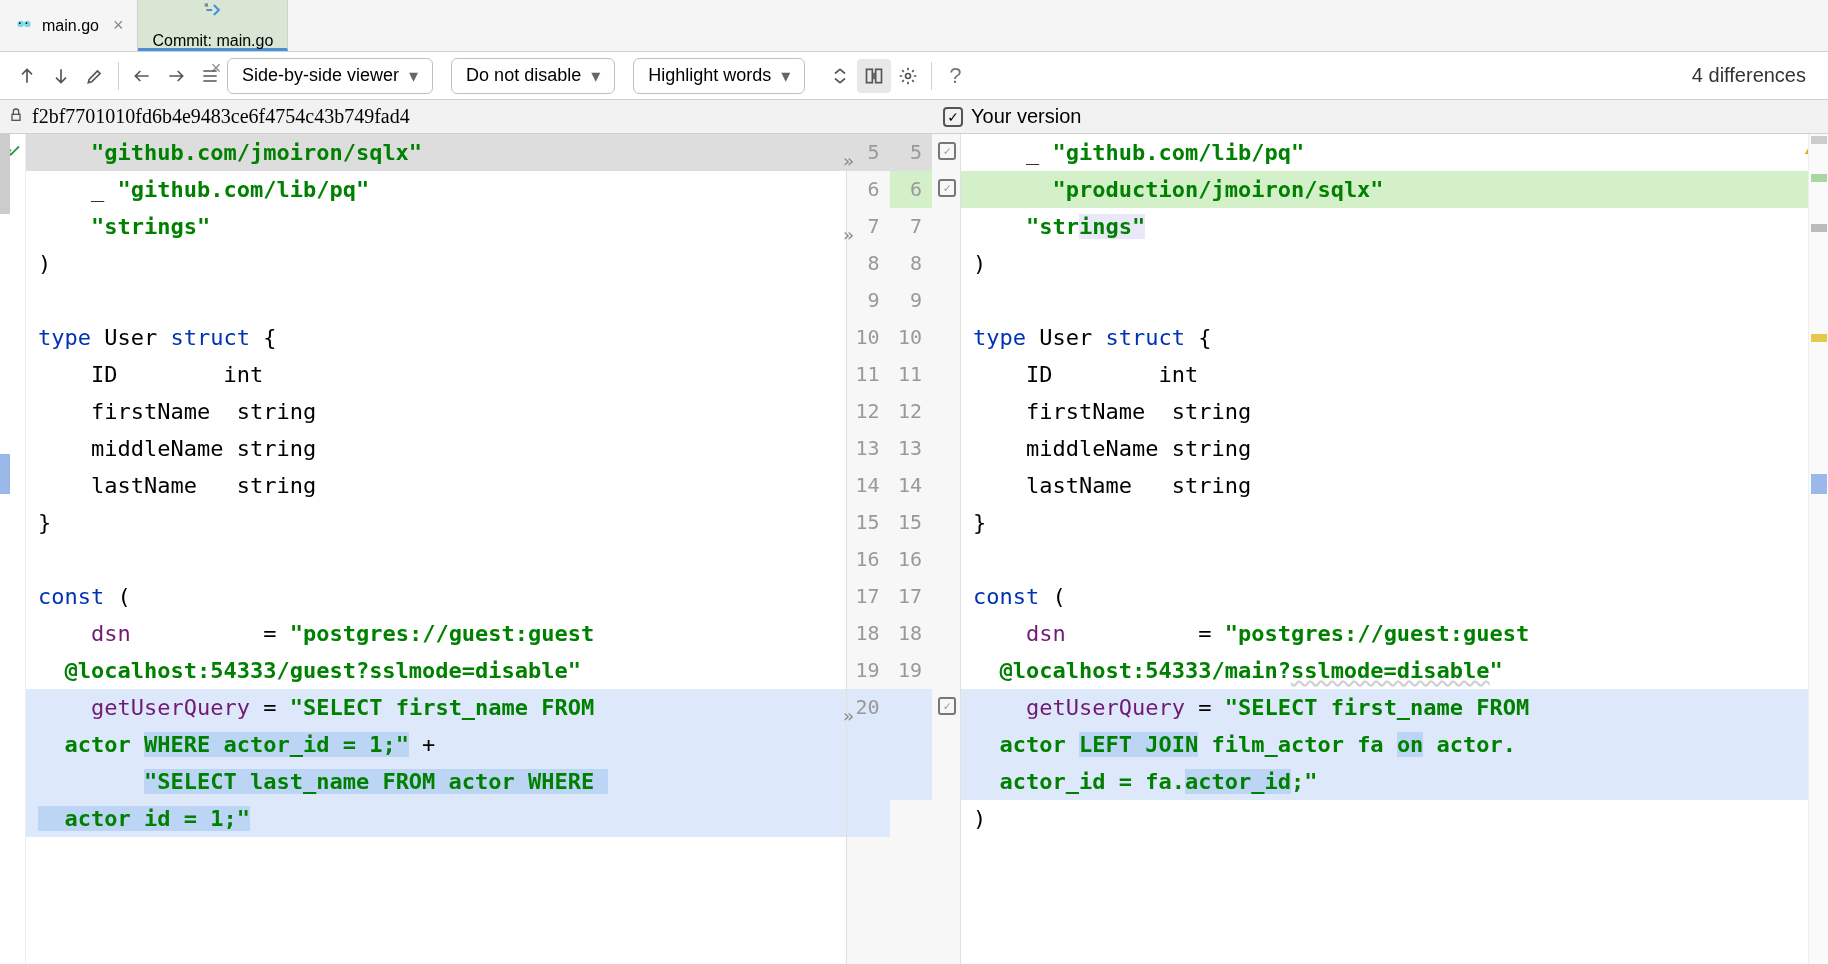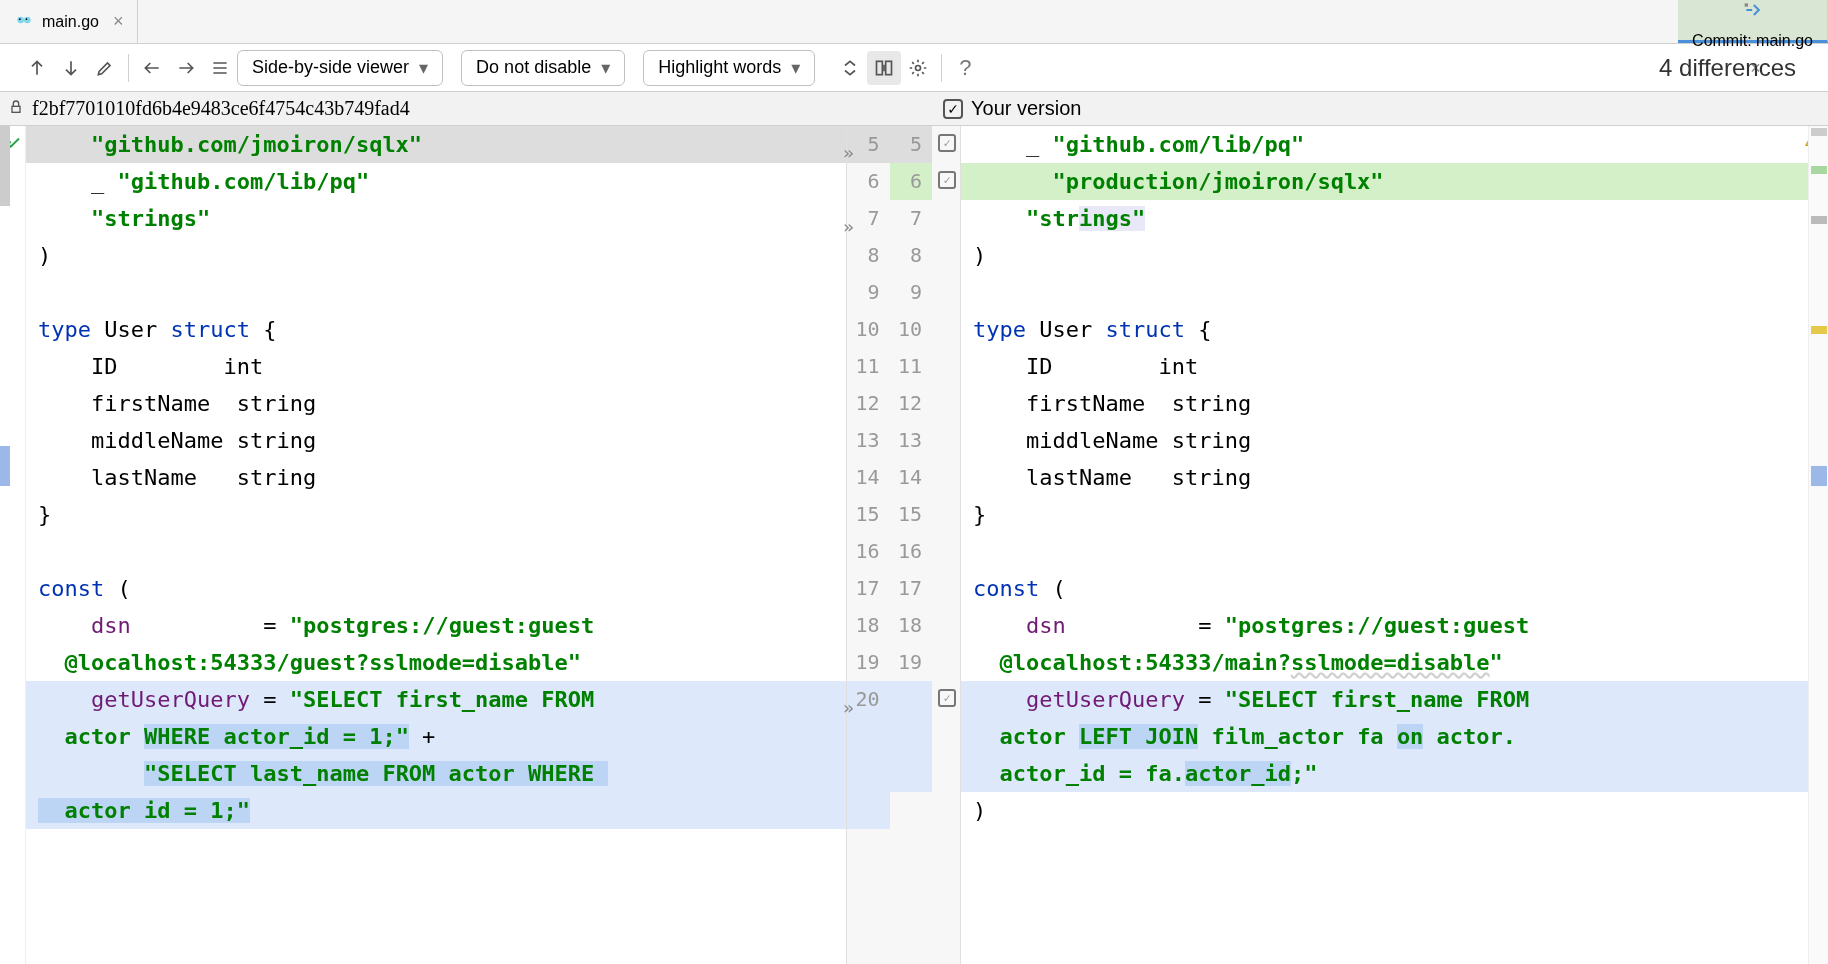--- a/index.html
+++ b/index.html
@@ -9,25 +9,24 @@
   background: #fff;
   width: 1828px;
   height: 964px;
   overflow: hidden;
   color: #000;
 }
 
 
 .tabs-row {
   display: flex;
-  height: 44px;
+  height: 52px;
   border-bottom: 1px solid #d0d0d0;
   background: #f5f5f5;
   align-items: stretch;
-  justify-content: space-between;
 }
 .tab {
   display: flex;
   align-items: center;
   gap: 8px;
   padding: 0 14px;
   border-right: 1px solid #d0d0d0;
   cursor: pointer;
   font-size: 16px;
 }
@@ -38,21 +37,21 @@
 }
 .tab .close { color: #888; font-size: 18px; padding-left: 6px; }
 .tab .go-icon svg { width: 20px; height: 20px; }
 .tab .commit-icon svg { width: 20px; height: 20px; }
 
 
 .toolbar {
   display: flex;
   align-items: center;
   height: 48px;
-  padding: 0 20px;
+  padding: 0 10px;
   border-bottom: 1px solid #d0d0d0;
   background: #fff;
   gap: 0;
 }
 .tb-btn {
   display: flex;
   align-items: center;
   justify-content: center;
   width: 34px;
   height: 34px;
@@ -73,21 +72,21 @@
   padding: 6px 14px;
   border: 1px solid #c0c0c0;
   border-radius: 6px;
   cursor: pointer;
   font-size: 18px;
   background: #fff;
 }
 .tb-dropdown .chev { color: #666; }
 .tb-spacer { flex: 1; }
 .diff-count {
-  font-size: 24px;
+  font-size: 20px;
   color: #333;
   padding-right: 12px;
 }
 
 
 .version-row {
   display: flex;
   height: 34px;
   border-bottom: 1px solid #d0d0d0;
   background: #f2f2f2;

